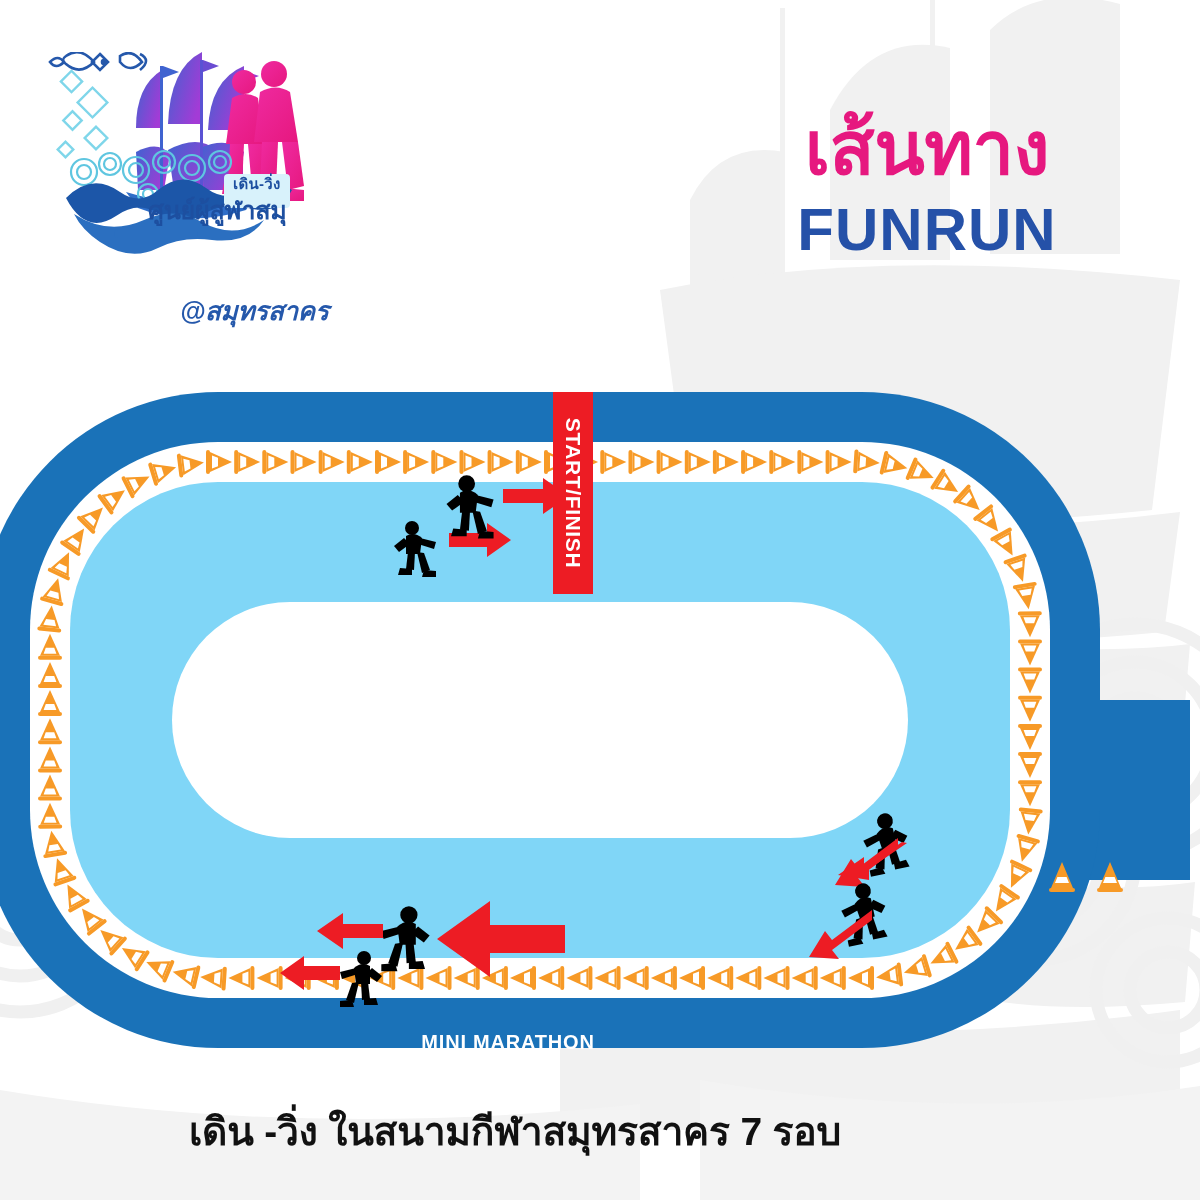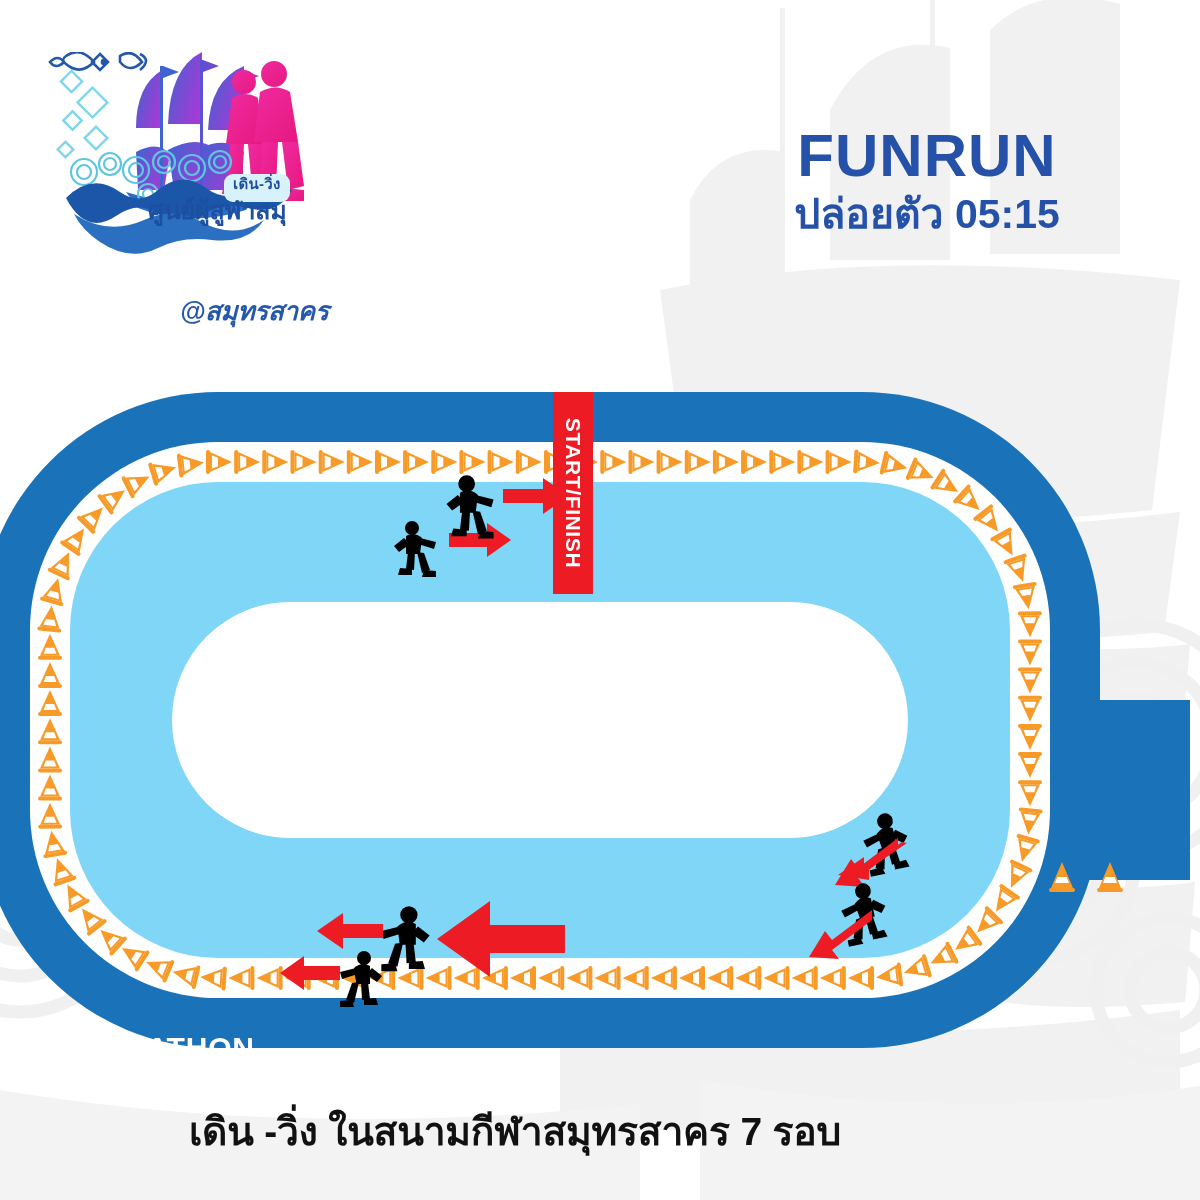--- a/index.html
+++ b/index.html
@@ -14,22 +14,22 @@
   
   .bg-layer{position:absolute;inset:0;width:1200px;height:1200px;}
 
   
   .logo-wrap{position:absolute;left:48px;top:52px;width:310px;height:275px;}
   .logo-svg{position:absolute;left:0;top:0;}
   .logo-text{position:absolute;left:0;top:0;width:310px;height:275px;}
 
   .lt-badge{
     position:absolute; left:176px; top:122px;
-    background:#d8f2fb;border-radius:9px;
-    padding:1px 9px 10px 9px;
+    background:#d8f2fb;border-radius:4px;
+    padding:1px 9px 16px 9px;
     font-size:15px;font-weight:700;color:#1d4fa0;letter-spacing:.3px;
     white-space:nowrap;line-height:1.15;
   }
   .lt-sub{
     position:absolute;left:100px;top:146px;width:230px;
     font-size:25px;font-weight:700;color:#1d4fa0;white-space:nowrap;
     letter-spacing:-.2px;line-height:1;
   }
   .lt-main{
     position:absolute;left:24px;top:176px;width:290px;
@@ -70,22 +70,22 @@
     position:absolute;left:553px;top:392px;width:40px;height:202px;
     background:#ed1c24;display:flex;align-items:center;justify-content:center;
   }
   .sf-banner span{
     transform:rotate(90deg);white-space:nowrap;
     color:#ffffff;font-size:21px;font-weight:700;letter-spacing:.6px;
   }
 
   
   .mm-label{
-    position:absolute;left:0;top:1031px;width:1016px;text-align:left;
-    color:#ffffff;font-size:30px;font-weight:700;letter-spacing:.8px;
+    position:absolute;left:0;top:1031px;width:1016px;text-align:center;
+    color:#ffffff;font-size:20px;font-weight:700;letter-spacing:.8px;
   }
 
   
   .km-label{
     position:absolute;left:578px;top:920px;
     color:#111111;font-size:27px;font-weight:700;line-height:1.25;
     white-space:nowrap;
   }
 
   
@@ -228,22 +228,22 @@
     </svg>
 
     <div class="logo-text">
       <div class="lt-badge">เดิน-วิ่ง</div>
       <div class="lt-sub">ศูนย์ผู้สูฬาสมุ</div>
       <div class="lt-at">@สมุทรสาคร</div>
     </div>
   </div>
 
   <div class="header-right">
+    <div class="h-thai">เส้นทาง</div>
     <div class="h-en">FUNRUN</div>
-    <div class="h-time">ปล่อยตัว 05:15</div>
   </div>
 
   <div class="track-wrap">
     <svg width="1200" height="700" viewBox="0 0 1200 700" xmlns="http://www.w3.org/2000/svg">
       <defs>
 
         <path id="conePath" d="M 218 92
                  L 862 92
                  A 168 168 0 0 1 1030 260
                  L 1030 440

